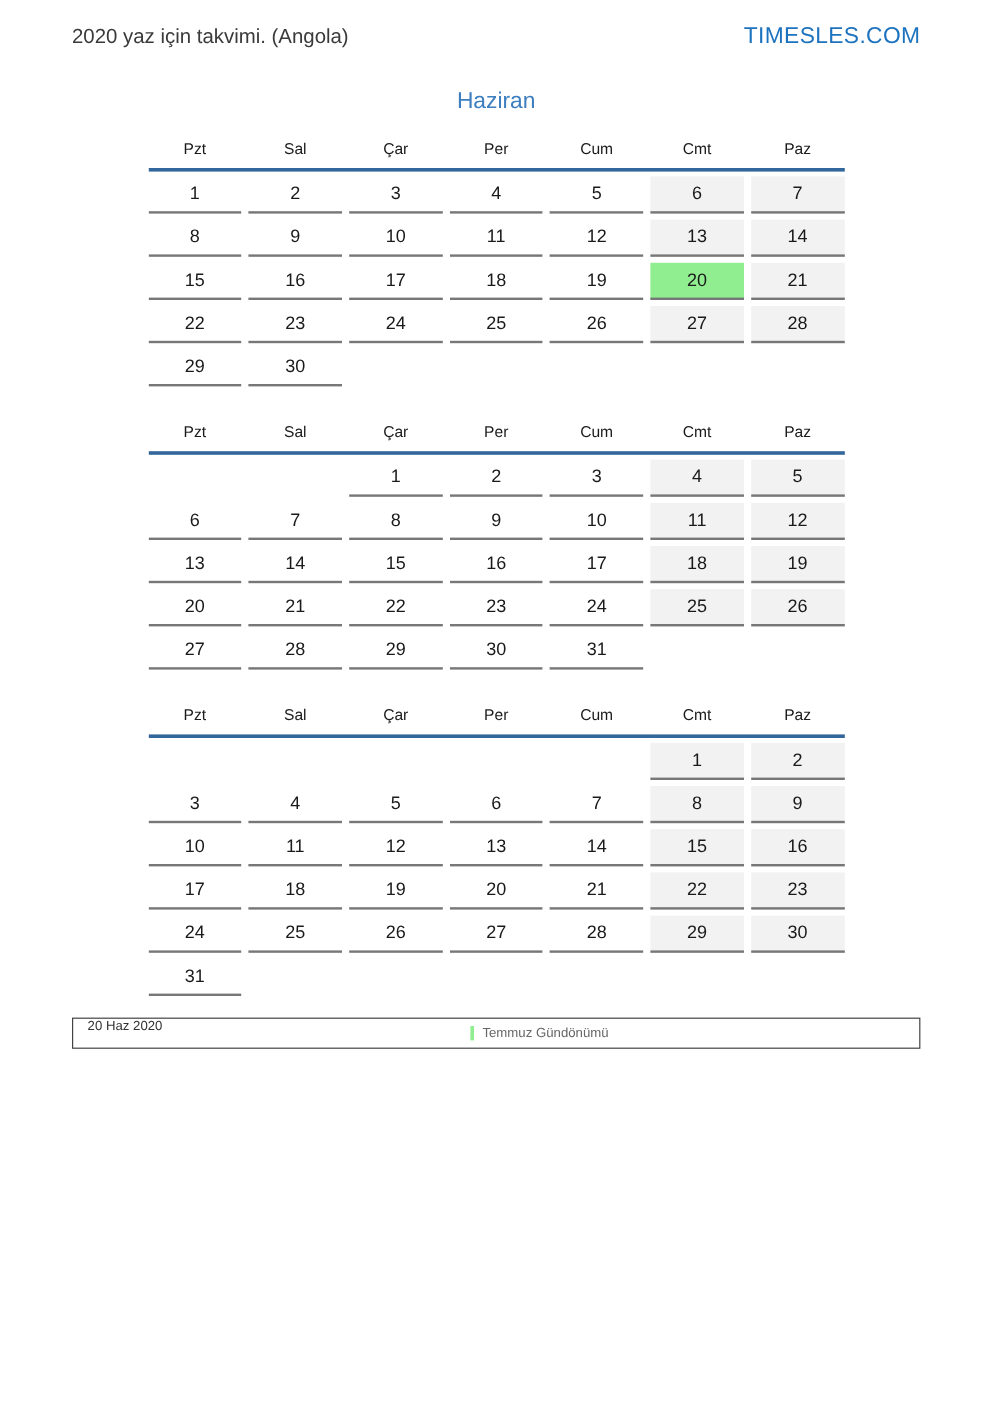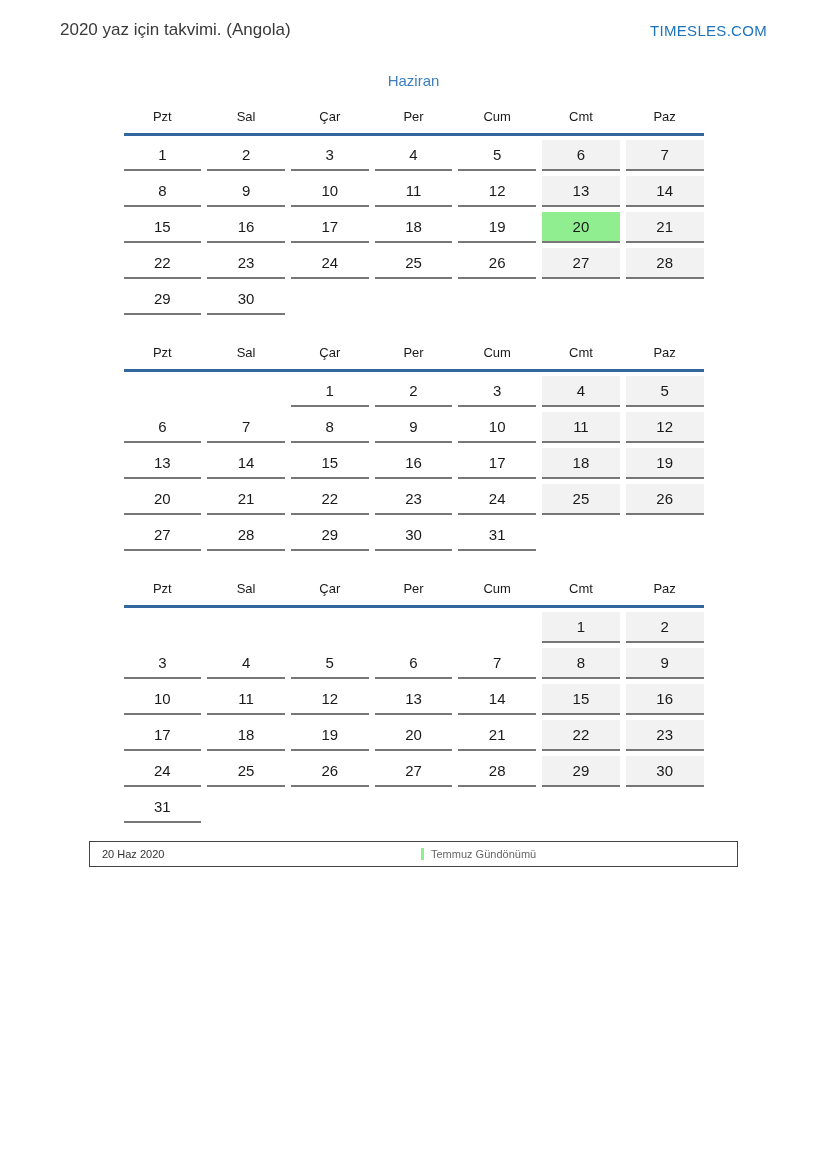--- a/index.html
+++ b/index.html
@@ -18,34 +18,34 @@
     display: flex;
     justify-content: space-between;
     align-items: center;
     padding: 20px 60px 0 60px;
   }
   .page-title {
     font-size: 17px;
     color: var(--title_text, #3a3a3a);
   }
   .brand {
-    font-size: 15px;
+    font-size: 19px;
     color: var(--brand, #1e73be);
     text-decoration: none;
     letter-spacing: 0.3px;
   }
   .calendar {
     width: 580px;
     margin: 0 auto;
   }
   .month { margin-top: 30px; }
   .month:first-child { margin-top: 32px; }
   .month-title {
     text-align: center;
-    font-size: 15px;
+    font-size: 19px;
     color: var(--month_title, #3c7ebf);
     margin-bottom: 15px;
   }
   .weekdays {
     display: grid;
     grid-template-columns: repeat(7, 1fr);
     column-gap: 6px;
     text-align: center;
     font-size: 13px;
     color: #1a1a1a;
@@ -69,27 +69,26 @@
     text-align: center;
     font-size: 15px;
     color: var(--day_text, #1a1a1a);
   }
   .cell.day {
     border-bottom: 2px solid var(--cell_border, #777777);
   }
   .cell.weekend { background: var(--weekend_bg, #f2f2f2); }
   .cell.highlight { background: var(--highlight_bg, #90ee90); }
   .legend {
-    width: 649px;
+    width: 707px;
     height: 26px;
     margin: 18px auto 17px auto;
     border: 1px solid #444444;
     box-sizing: border-box;
     display: flex;
-    align-items: center;
     font-size: 11px;
   }
   .legend-date {
     margin-left: 12px;
     flex: 0 0 319px;
     color: #333333;
   }
   .legend-event {
     display: flex;
     align-items: center;

